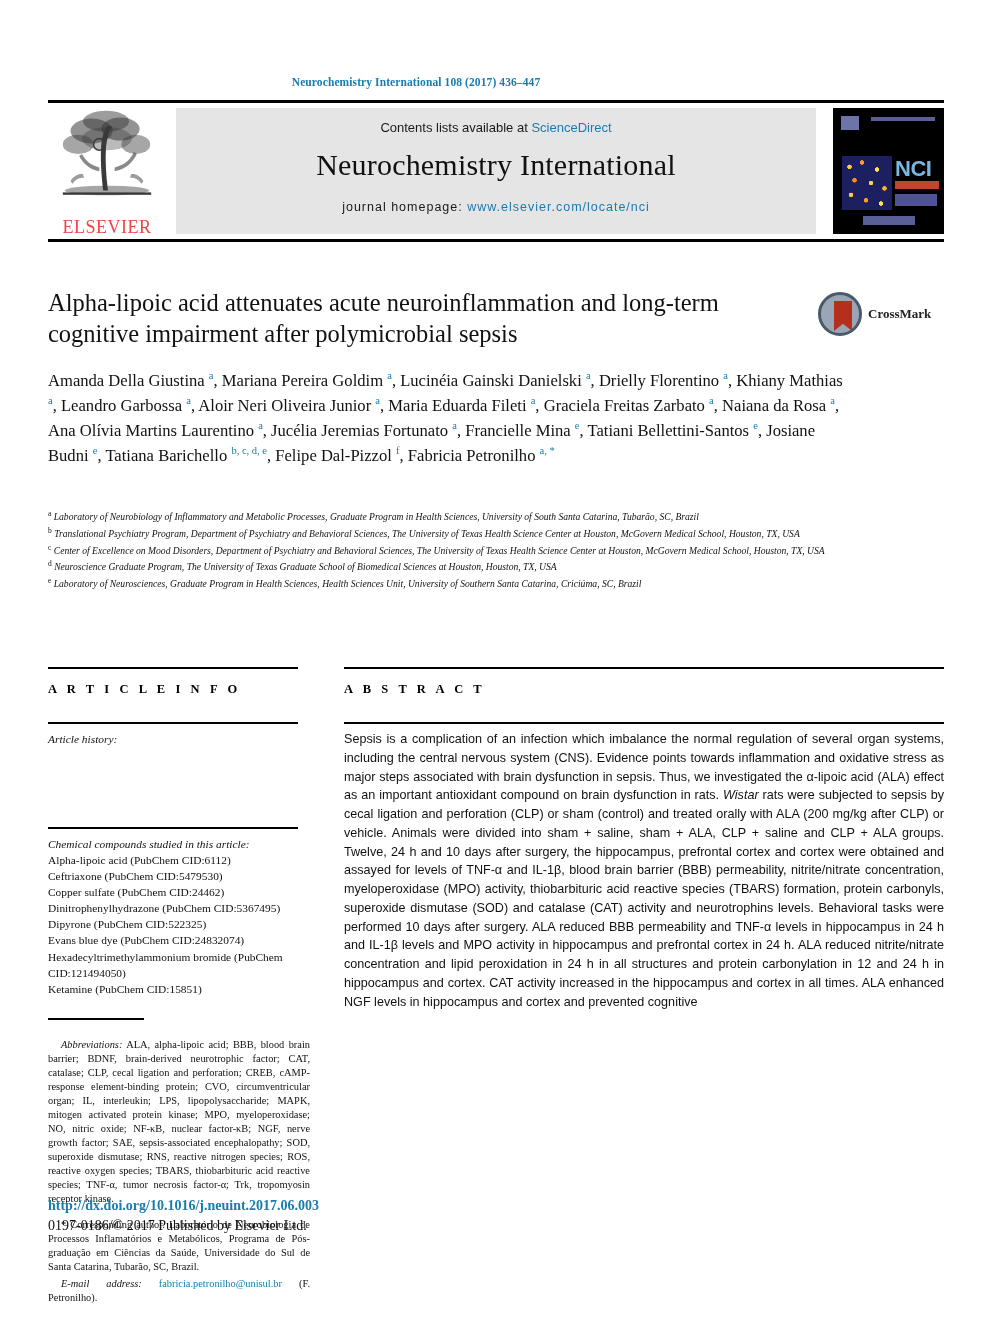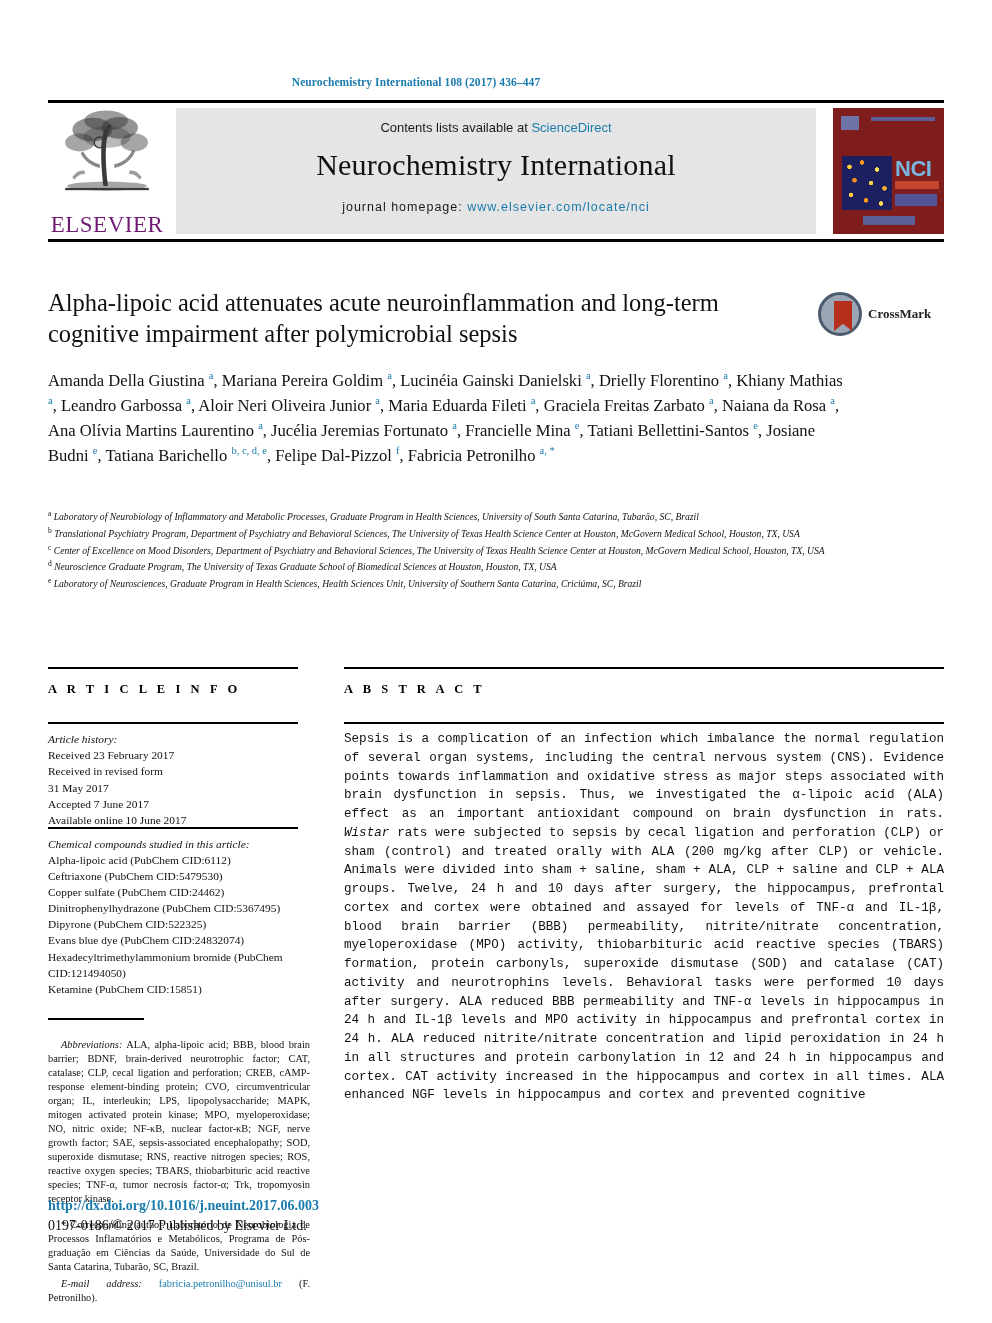--- a/index.html
+++ b/index.html
@@ -61,23 +61,23 @@
     left: 0px; top: 4px;
     width: 118px; height: 130px;
     display: flex;
     flex-direction: column;
     justify-content: flex-end;
     align-items: center;
   }
   .tree-svg { width: 112px; height: 100px; display:block; }
   .elsevier-word {
     font-family: "Liberation Serif", serif;
-    font-size: 23px;
+    font-size: 18px;
     letter-spacing: .5px;
-    color: #701a75;
+    color: #ef4444;
     line-height: 1;
     margin-top: 16px;
   }
 
   .sd-panel {
     position: absolute;
     left: 128px; top: 6px;
     width: 640px; height: 126px;
     background: #e5e5e5;
     display: flex;
@@ -105,21 +105,21 @@
     font-size: 12.5px;
     letter-spacing: 1.0px;
     color: #1a1a1a;
   }
   .homepage-url { color: #1a7bad; letter-spacing: 1.0px; }
 
   .cover {
     position: absolute;
     left: 785px; top: 6px;
     width: 111px; height: 126px;
-    background: #7f1d1d;
+    background: #000000;
     overflow: hidden;
   }
   .cover-top-mark {
     position: absolute; left: 8px; top: 8px;
     width: 18px; height: 14px;
     background: #6f74a8;
   }
   .cover-top-text {
     position: absolute; left: 38px; top: 9px;
     width: 64px; height: 4px;
@@ -300,21 +300,21 @@
     font-size: 11.4px;
     line-height: 1.41;
     color: #111;
   }
   .chem-block .lead { font-style: italic; }
 
   .abstract {
     position: absolute;
     left: 344px; top: 730px;
     width: 600px;
-    font-family: Liberation Mono, monospace;
+    font-family: Liberation Sans, sans-serif;
     font-size: 12.6px;
     line-height: 1.49;
     text-align: justify;
     color: #111;
   }
   .abstract i { font-style: italic; }
 
   
   .footnotes {
     position: absolute;
@@ -422,27 +422,20 @@
   <div class="rule-abs-top"></div>
   <div class="rule-info-mid"></div>
   <div class="rule-abs-mid"></div>
   <div class="rule-info-mid2"></div>
 
   <div class="hd-article-info">A R T I C L E   I N F O</div>
   <div class="hd-abstract">A B S T R A C T</div>
 
   <div class="article-history">
     <div class="lead">Article history:</div>
-    <div>
-        <div>Received 23 February 2017</div>
-        <div>Received in revised form</div>
-        <div>31 May 2017</div>
-        <div>Accepted 7 June 2017</div>
-        <div>Available online 10 June 2017</div>
-      </div>
   </div>
 
   <div class="chem-block">
     <div class="lead">Chemical compounds studied in this article:</div>
     <div>
         <div>Alpha-lipoic acid (PubChem CID:6112)</div>
         <div>Ceftriaxone (PubChem CID:5479530)</div>
         <div>Copper sulfate (PubChem CID:24462)</div>
         <div>Dinitrophenylhydrazone (PubChem CID:5367495)</div>
         <div>Dipyrone (PubChem CID:522325)</div>

